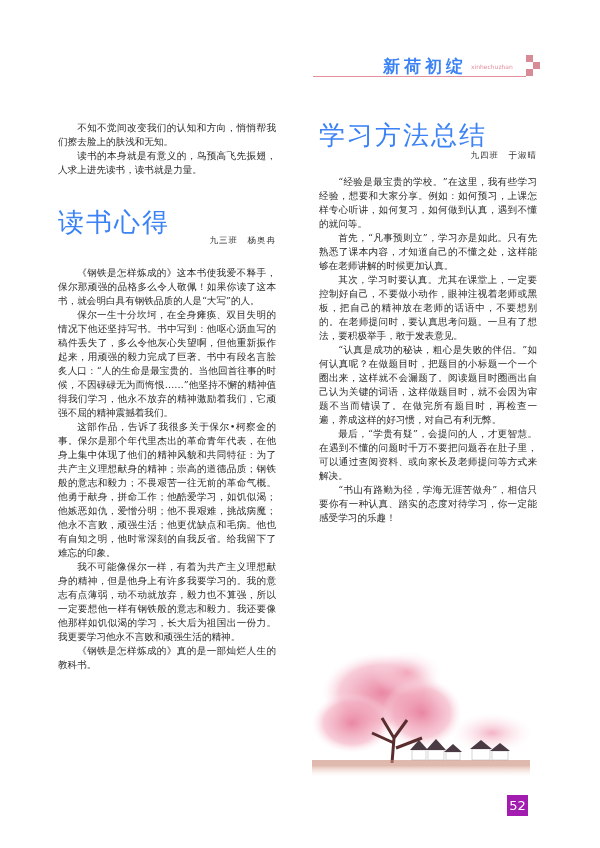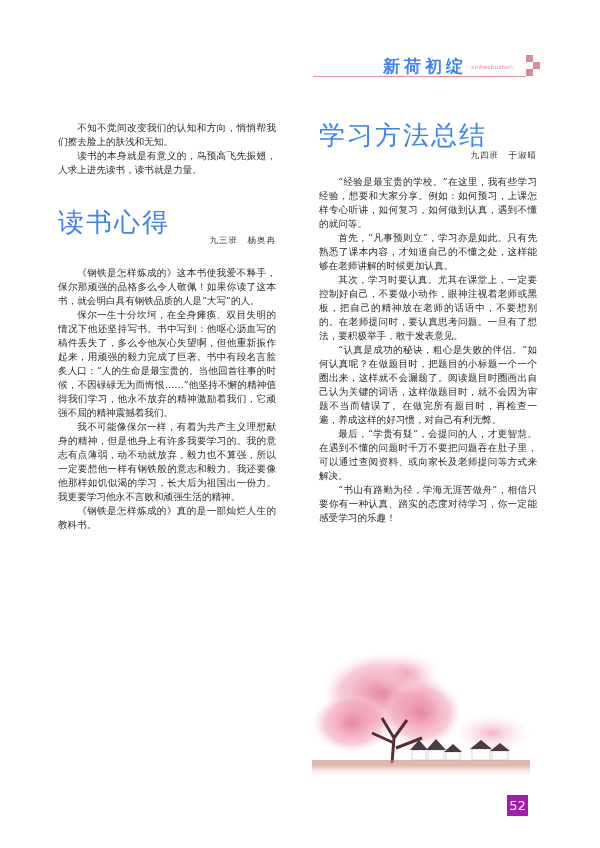--- a/index.html
+++ b/index.html
@@ -40,20 +40,21 @@
   <p>不知不觉间改变我们的认知和方向，悄悄帮我们擦去脸上的肤浅和无知。</p>
   <p>读书的本身就是有意义的，鸟预高飞先振翅，人求上进先读书，读书就是力量。</p>
 </div>
 
 <div class="article-title" style="left:58px;top:205px;width:218px;">读书心得</div>
 <div class="byline" style="left:58px;top:235px;width:218px;">九三班　杨奥冉</div>
 
 <div class="col col-left" style="top:266px;">
   <p>《钢铁是怎样炼成的》这本书使我爱不释手，保尔那顽强的品格多么令人敬佩！如果你读了这本书，就会明白具有钢铁品质的人是“大写”的人。</p>
   <p>保尔一生十分坎坷，在全身瘫痪、双目失明的情况下他还坚持写书。书中写到：他呕心沥血写的稿件丢失了，多么令他灰心失望啊，但他重新振作起来，用顽强的毅力完成了巨著。书中有段名言脍炙人口：“人的生命是最宝贵的。当他回首往事的时候，不因碌碌无为而悔恨……”他坚持不懈的精神值得我们学习，他永不放弃的精神激励着我们，它顽强不屈的精神震撼着我们。</p>
+  <p>这部作品，告诉了我很多关于保尔•柯察金的事。保尔是那个年代里杰出的革命青年代表，在他身上集中体现了他们的精神风貌和共同特征：为了共产主义理想献身的精神；崇高的道德品质；钢铁般的意志和毅力；不畏艰苦一往无前的革命气概。他勇于献身，拼命工作；他酷爱学习，如饥似渴；他嫉恶如仇，爱憎分明；他不畏艰难，挑战病魔；他永不言败，顽强生活；他更优缺点和毛病。他也有自知之明，他时常深刻的自我反省。给我留下了难忘的印象。</p>
   <p>我不可能像保尔一样，有着为共产主义理想献身的精神，但是他身上有许多我要学习的。我的意志有点薄弱，动不动就放弃，毅力也不算强，所以一定要想他一样有钢铁般的意志和毅力。我还要像他那样如饥似渴的学习，长大后为祖国出一份力。我更要学习他永不言败和顽强生活的精神。</p>
   <p>《钢铁是怎样炼成的》真的是一部灿烂人生的教科书。</p>
 </div>
 
 <div class="article-title" style="left:319px;top:118px;width:218px;">学习方法总结</div>
 <div class="byline" style="left:319px;top:150px;width:218px;">九四班　于淑晴</div>
 
 <div class="col col-right">
   <p>“经验是最宝贵的学校。”在这里，我有些学习经验，想要和大家分享。例如：如何预习，上课怎样专心听讲，如何复习，如何做到认真，遇到不懂的就问等。</p>
   <p>首先，“凡事预则立”，学习亦是如此。只有先熟悉了课本内容，才知道自己的不懂之处，这样能够在老师讲解的时候更加认真。</p>

